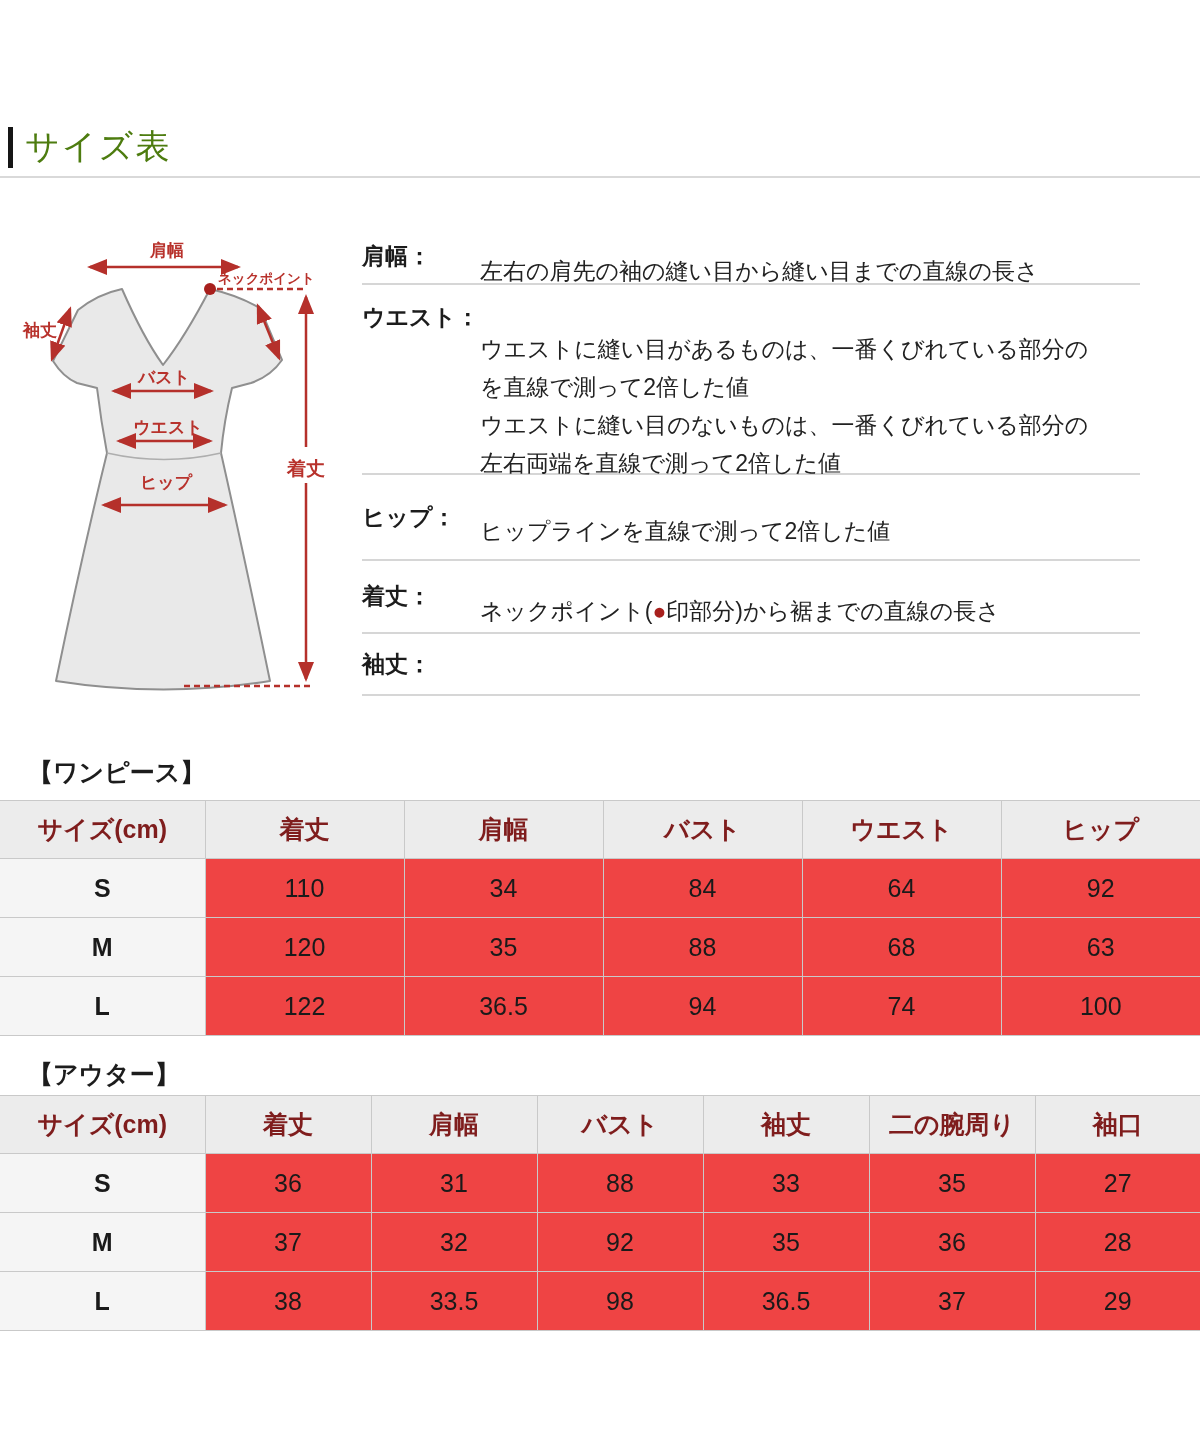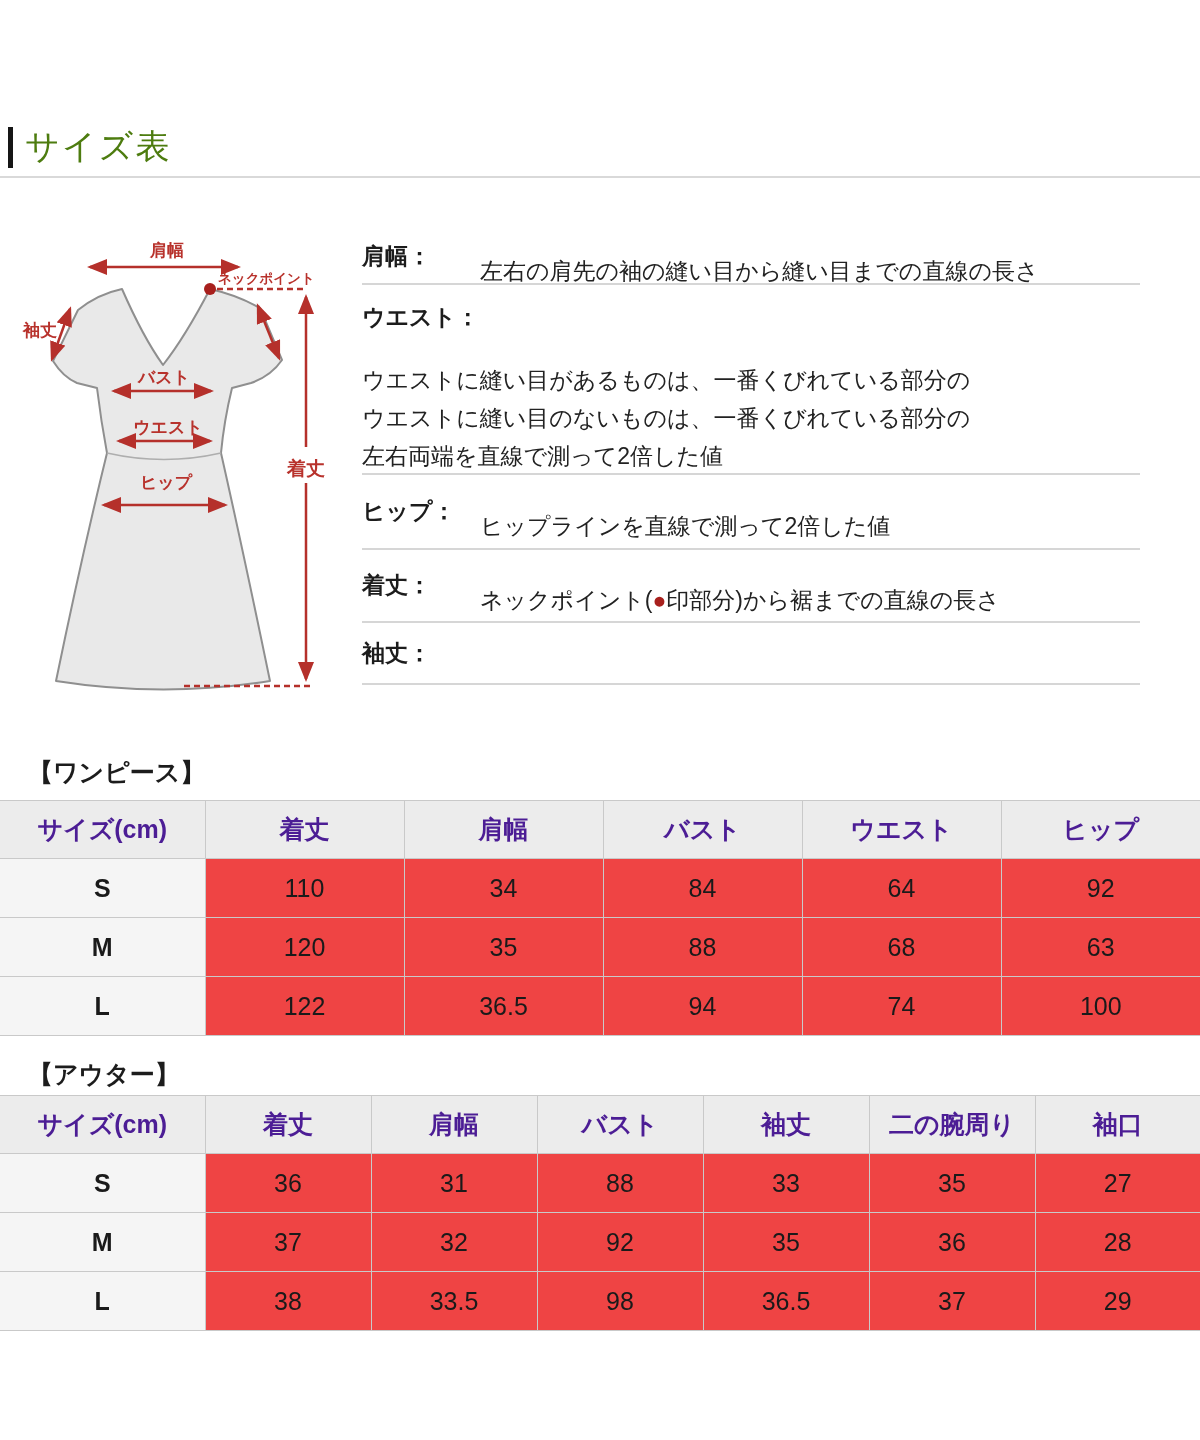--- a/index.html
+++ b/index.html
@@ -21,39 +21,39 @@
 
   
   .definitions { position: absolute; left: 362px; top: 230px; width: 778px; }
   .def-row { display: flex; align-items: center; border-bottom: 2px solid #d6d6d6; font-size: 23px; }
   .def-row.multiline { align-items: flex-start; }
   .def-term { width: 118px; font-weight: bold; white-space: nowrap; color: #1c1c1c; flex: none; }
   .def-text { flex: 1; color: #222; line-height: 32px; margin-top: 28px; }
   .def-text .line { line-height: 38px; }
   .r1 { height: 55px; }
   .r2 { height: 72px; }
-  .r3 { height: 190px; padding-top: 17px; flex-direction: column; }
-  .r4 { height: 75px; }
+  .r3 { height: 190px; padding-top: 17px; }
+  .r4 { height: 86px; }
   .r5 { height: 73px; }
   .r6 { height: 62px; }
   .red-dot-inline { color: #a8201d; }
 
   
   .section-label { position: absolute; left: 28px; font-size: 25px; font-weight: bold; color: #1c1c1c; }
   .label-onepiece { top: 756px; }
   .label-outer { top: 1058px; }
 
   
   table.size-table { position: absolute; left: 0; width: 1200px; border-collapse: collapse; table-layout: fixed; }
   .table-onepiece { top: 800px; }
   .table-outer { top: 1095px; }
   .size-table th, .size-table td { border: 1px solid #c9c9c9; text-align: center; vertical-align: middle; font-size: 25px; }
   .size-table th:first-child, .size-table td:first-child { border-left: none; }
   .size-table th:last-child, .size-table td:last-child { border-right: none; }
-  .size-table th { background: #ececec; font-weight: bold; height: 58px; color: #4c1d95; }
+  .size-table th { background: #ececec; font-weight: bold; height: 58px; color: #7f1d1d; }
   .size-table td { background: #ef4444; height: 59px; color: #1a1a1a; }
   .size-table td.size-cell { background: #f5f5f5; font-weight: bold; }
 </style>
 </head>
 <body>
 
 <div class="title-bar"></div>
 <h1 class="page-title">サイズ表</h1>
 <div class="title-rule"></div>
 
@@ -98,20 +98,21 @@
 
 <div class="definitions">
   <div class="def-row r1">
     <div class="def-term">肩幅：</div>
     <div class="def-text">左右の肩先の袖の縫い目から縫い目までの直線の長さ</div>
   </div>
   <div class="def-row r3 multiline">
     <div class="def-term">ウエスト：</div>
     <div class="def-text">
       <div class="line">ウエストに縫い目があるものは、一番くびれている部分の</div>
+      <div class="line">を直線で測って2倍した値</div>
       <div class="line">ウエストに縫い目のないものは、一番くびれている部分の</div>
       <div class="line">左右両端を直線で測って2倍した値</div>
     </div>
   </div>
   <div class="def-row r4">
     <div class="def-term">ヒップ：</div>
     <div class="def-text">ヒップラインを直線で測って2倍した値</div>
   </div>
   <div class="def-row r5">
     <div class="def-term">着丈：</div>

